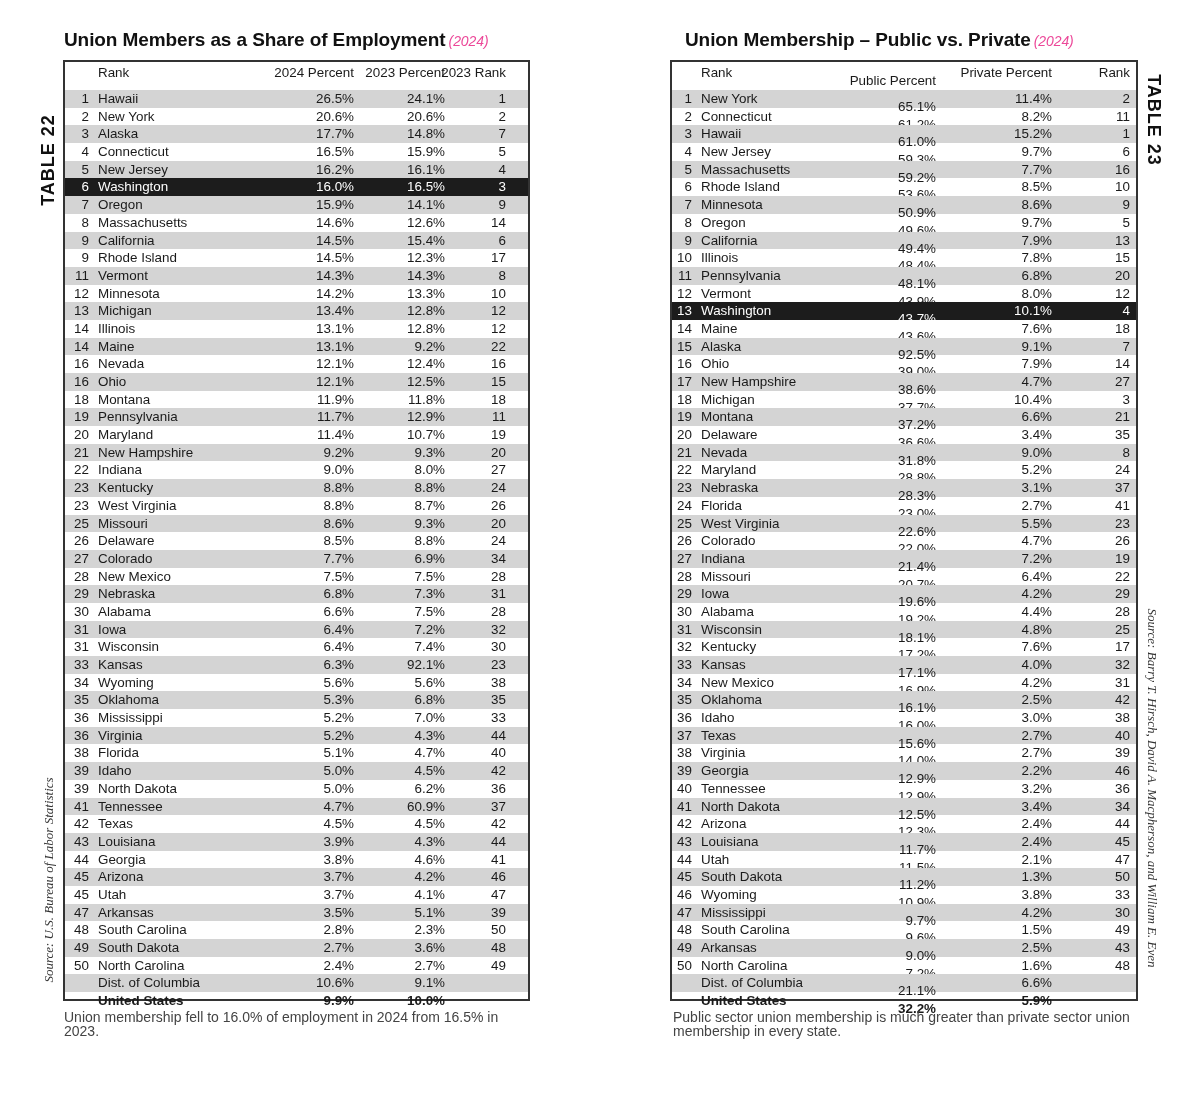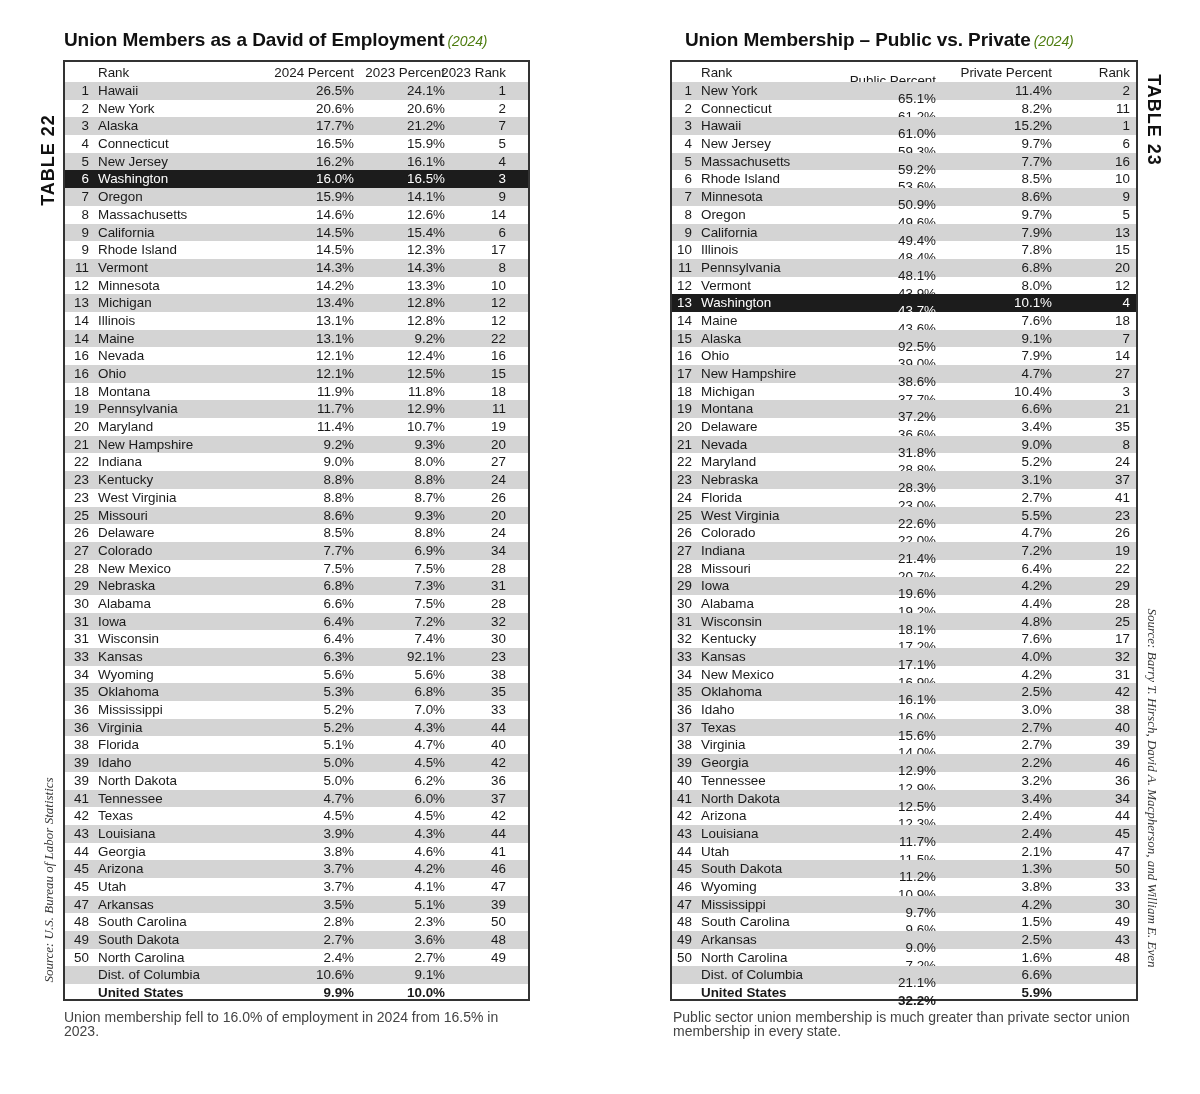--- a/index.html
+++ b/index.html
@@ -2,21 +2,21 @@
 <html><head>
 <meta charset="utf-8">
 <style>
   html, body { margin:0; padding:0; background:#ffffff; }
   body { width:1200px; height:1094px; position:relative; overflow:hidden;
          font-family:"Liberation Sans", "DejaVu Sans", sans-serif; color:#1a1a1a; }
   .panel { position:absolute; top:0; }
   .panel-left { left:0; width:600px; }
   .panel-right { left:600px; width:600px; }
   .title { position:absolute; top:29px; font-weight:bold; font-size:19px; white-space:nowrap; color:#111; letter-spacing:-0.1px; }
-  .title .year { font-weight:normal; font-style:italic; font-size:14px; color:#4d7c0f; margin-left:3px; }
+  .title .year { font-weight:normal; font-style:italic; font-size:14px; color:#ec4899; margin-left:3px; }
   .panel-left .title { left:64px; }
   .panel-right .title { left:85px; }
   .tbl { position:absolute; top:60px; border:2px solid #333; box-sizing:border-box; background:#fff; }
   .panel-left .tbl { left:63px; width:467px; height:941px; }
   .panel-right .tbl { left:70px; width:468px; height:941px; }
   .row { position:relative; height:17.7px; line-height:17.7px; font-size:13.4px; white-space:nowrap; }
   .row.gray { background:#d4d4d4; }
   .row.hl { background:#1c1c1c; color:#ffffff; }
   .row.bold { font-weight:bold;padding-left:6px; }
   .row span { position:absolute; top:0; }
@@ -25,37 +25,37 @@
   .c1, .c2, .c3 { text-align:right; }
   .panel-left .c1 { right:174px; }
   .panel-left .c2 { right:83px;text-align:center; }
   .panel-left .c3 { right:22px; }
   .panel-left .hdr .c1 { right:174px; }
   .panel-right .rank { width:20px; }
   .panel-right .name { left:29px; }
   .panel-right .c1 { right:200px;margin-top:8px; }
   .panel-right .c2 { right:84px; }
   .panel-right .c3 { right:6px; }
-  .hdr { height:20px; line-height:22px;border-radius:9px; }
+  .hdr { height:28px; line-height:22px;border-radius:9px; }
   .tbl-label { position:absolute; font-weight:bold; font-size:18px; letter-spacing:1px; white-space:nowrap; color:#111; }
   .panel-left .tbl-label { left:48px; top:160px; transform:translate(-50%,-50%) rotate(-90deg); }
   .panel-right .tbl-label { left:553px; top:120px; transform:translate(-50%,-50%) rotate(90deg); }
   .source { position:absolute; font-family:"Liberation Serif", "DejaVu Serif", serif; font-style:italic; font-size:13px; white-space:nowrap; color:#333; }
   .panel-left .source { left:49px; top:880px; transform:translate(-50%,-50%) rotate(-90deg); }
   .panel-right .source { left:552px; top:788px; transform:translate(-50%,-50%) rotate(90deg); }
   .note { position:absolute; top:1010px; font-size:14px; color:#444; line-height:14px; }
   .panel-left .note { left:64px; width:470px; }
   .panel-right .note { left:73px; width:470px; }
 </style>
 </head>
 <body>
 
 <div class="panel panel-left">
   <div class="tbl-label">TABLE 22</div>
-  <div class="title"><span>Union Members as a David of Employment</span><span class="year">(2024)</span></div>
+  <div class="title"><span>Union Members as a Share of Employment</span><span class="year">(2024)</span></div>
   <div class="tbl">
     <div class="row hdr">
       <span class="name">Rank</span>
       <span class="c1">2024 Percent</span>
       <span class="c2">2023 Percent</span>
       <span class="c3">2023 Rank</span>
     </div>
     <div class="rows">
         <div class="row gray">
           <span class="rank">1</span>
@@ -68,21 +68,21 @@
           <span class="rank">2</span>
           <span class="name">New York</span>
           <span class="c1">20.6%</span>
           <span class="c2">20.6%</span>
           <span class="c3">2</span>
         </div>
         <div class="row gray">
           <span class="rank">3</span>
           <span class="name">Alaska</span>
           <span class="c1">17.7%</span>
-          <span class="c2">21.2%</span>
+          <span class="c2">14.8%</span>
           <span class="c3">7</span>
         </div>
         <div class="row">
           <span class="rank">4</span>
           <span class="name">Connecticut</span>
           <span class="c1">16.5%</span>
           <span class="c2">15.9%</span>
           <span class="c3">5</span>
         </div>
         <div class="row gray">
@@ -334,21 +334,21 @@
           <span class="rank">39</span>
           <span class="name">North Dakota</span>
           <span class="c1">5.0%</span>
           <span class="c2">6.2%</span>
           <span class="c3">36</span>
         </div>
         <div class="row gray">
           <span class="rank">41</span>
           <span class="name">Tennessee</span>
           <span class="c1">4.7%</span>
-          <span class="c2">6.0%</span>
+          <span class="c2">60.9%</span>
           <span class="c3">37</span>
         </div>
         <div class="row">
           <span class="rank">42</span>
           <span class="name">Texas</span>
           <span class="c1">4.5%</span>
           <span class="c2">4.5%</span>
           <span class="c3">42</span>
         </div>
         <div class="row gray">

